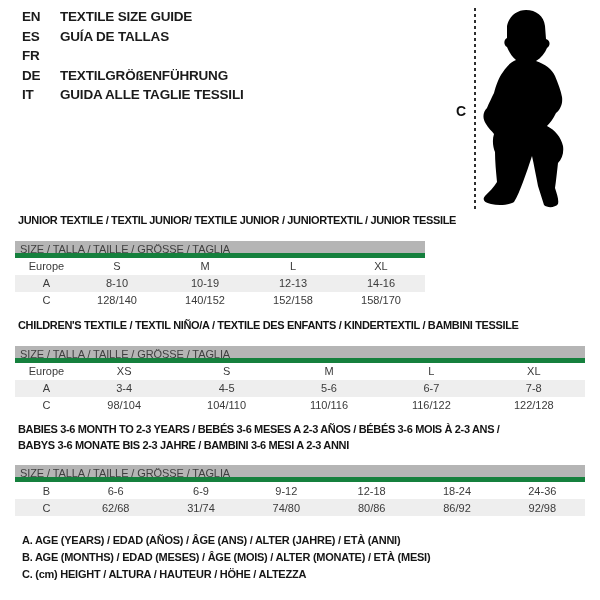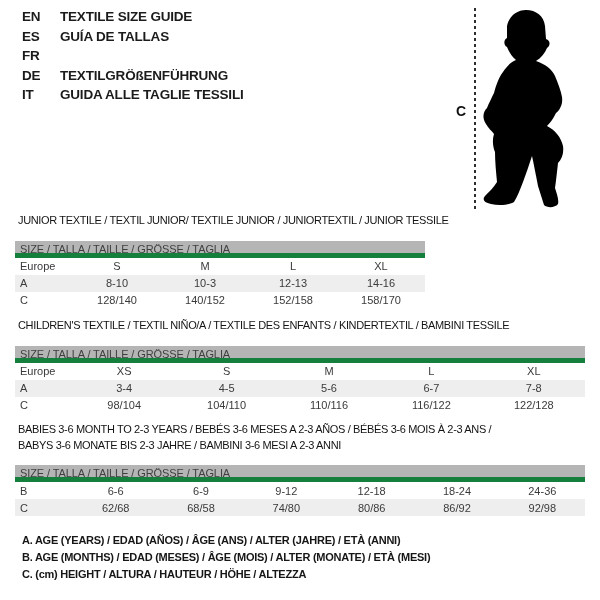--- a/index.html
+++ b/index.html
@@ -23,31 +23,31 @@
     position:absolute; left:454px; top:103px; width:14px; text-align:center;
     font-weight:bold; font-size:14px; color:#111;
   }
   #baby-svg { position:absolute; left:481px; top:8px; width:84px; height:202px; }
   
   .size-table { position:absolute; left:15px; }
   #table-0 { top:213px; width:410px; }
   #table-1 { top:318px; width:570px; }
   #table-2 { top:422px; width:570px; }
   .table-title {
-    font-weight:normal; font-size:11px; letter-spacing:-0.35px; color:#141414;
+    font-weight:bold; font-size:11px; letter-spacing:-0.35px; color:#141414;
     line-height:15.5px; margin:0 0 12px 3px; white-space:pre; width:max-content;
   }
   .size-bar {
     height:17px; background:var(--bar-bg,#b5b5b5); border-bottom:5px solid #15803d;
     font-size:11px; color:#3f3f3f; padding-left:5px; line-height:16px;
     letter-spacing:-0.1px;
   }
   .trow { display:grid; height:17px; align-items:center; font-size:11px; color:#3a3a3a; }
   .trow.alt { background:var(--alt-bg,#eeeeee); }
-  .cell.label { padding-left:5px; }
+  .cell.label { padding-left:5px;text-align:center; }
   .cell.val { text-align:center; }
   
   #footnotes { position:absolute; left:22px; top:532px; }
   .footnote {
     font-weight:bold; font-size:11px; line-height:17.2px;
     letter-spacing:-0.25px; color:#161616; white-space:pre;
   }
 </style>
 </head>
 <body style="--bar-bg: #b5b5b5; --alt-bg: #eeeeee;">
@@ -120,21 +120,21 @@
       <div class="trow" style="grid-template-columns: 58px repeat(4, 1fr);">
         <div class="cell label">Europe</div>
         <div class="cell val">S</div>
         <div class="cell val">M</div>
         <div class="cell val">L</div>
         <div class="cell val">XL</div>
       </div>
       <div class="trow alt" style="grid-template-columns: 58px repeat(4, 1fr);">
         <div class="cell label">A</div>
         <div class="cell val">8-10</div>
-        <div class="cell val">10-3</div>
+        <div class="cell val">10-19</div>
         <div class="cell val">12-13</div>
         <div class="cell val">14-16</div>
       </div>
       <div class="trow" style="grid-template-columns: 58px repeat(4, 1fr);">
         <div class="cell label">C</div>
         <div class="cell val">128/140</div>
         <div class="cell val">140/152</div>
         <div class="cell val">152/158</div>
         <div class="cell val">158/170</div>
       </div>
@@ -182,21 +182,21 @@
         <div class="cell val">6-6</div>
         <div class="cell val">6-9</div>
         <div class="cell val">9-12</div>
         <div class="cell val">12-18</div>
         <div class="cell val">18-24</div>
         <div class="cell val">24-36</div>
       </div>
       <div class="trow alt" style="grid-template-columns: 58px repeat(6, 1fr);">
         <div class="cell label">C</div>
         <div class="cell val">62/68</div>
-        <div class="cell val">68/58</div>
+        <div class="cell val">31/74</div>
         <div class="cell val">74/80</div>
         <div class="cell val">80/86</div>
         <div class="cell val">86/92</div>
         <div class="cell val">92/98</div>
       </div>
     </div>
 </div>
 
 <div id="footnotes">
     <div class="footnote">A. AGE (YEARS) / EDAD (AÑOS) / ÂGE (ANS) / ALTER (JAHRE) / ETÀ (ANNI)</div>

